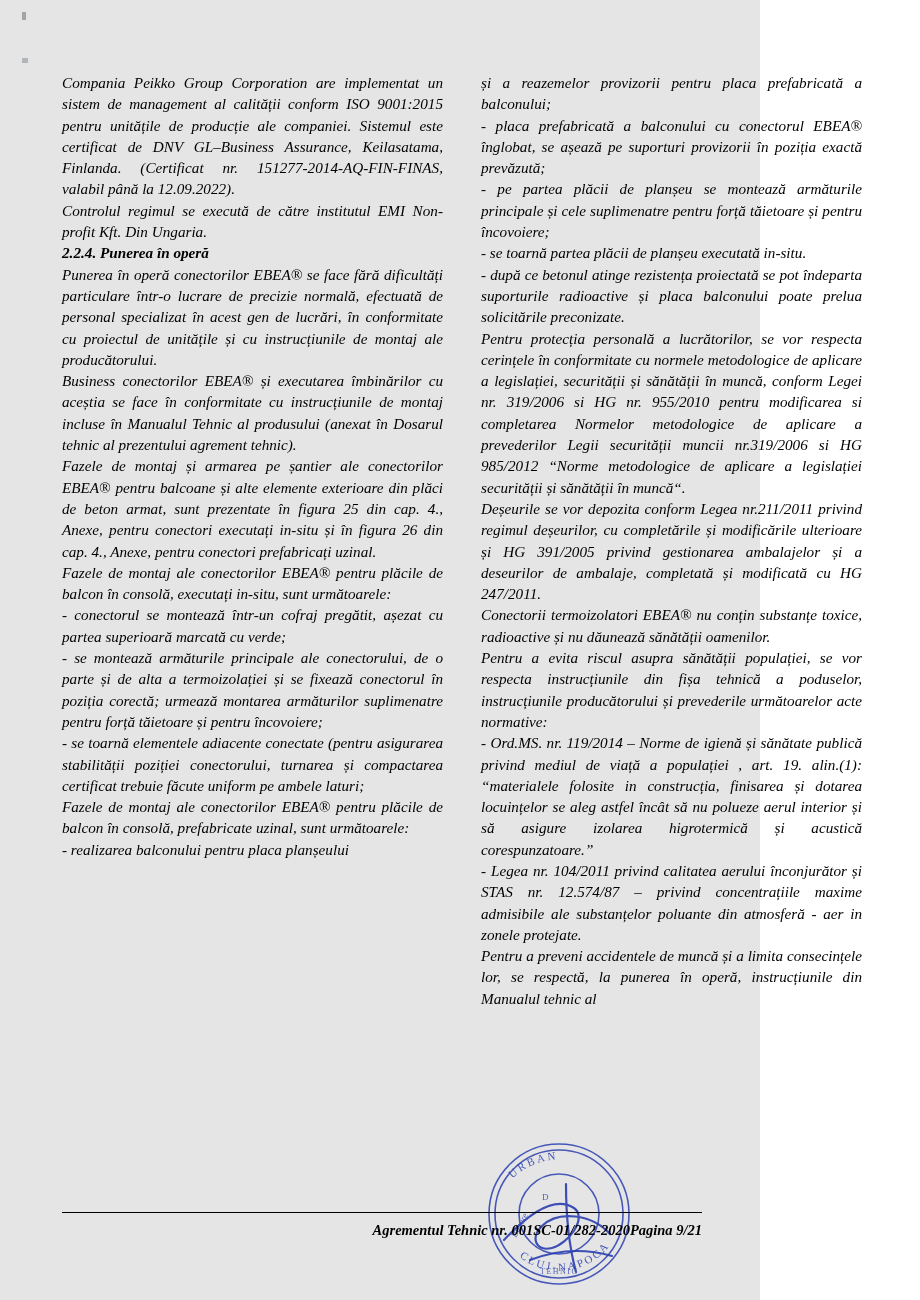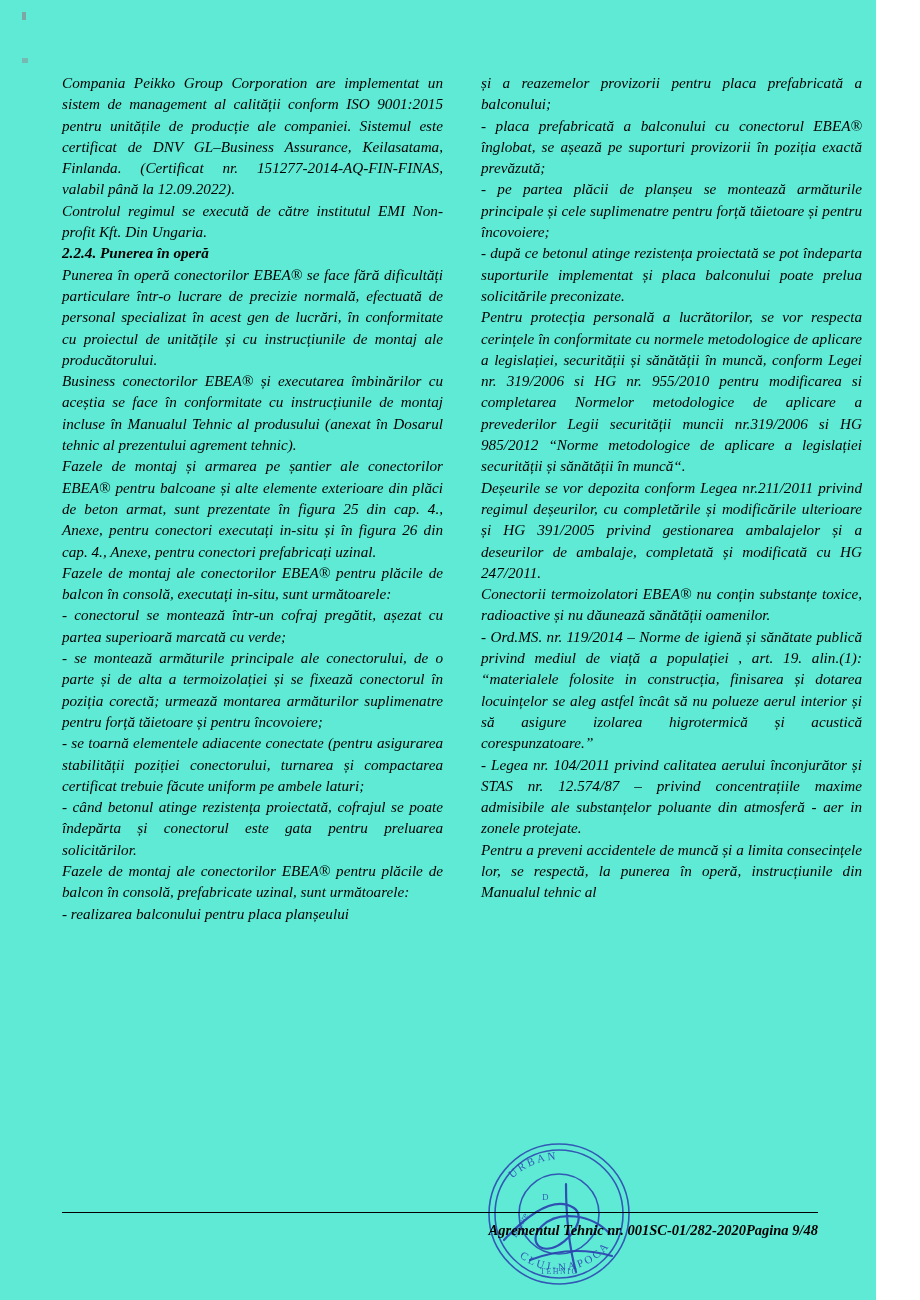--- a/index.html
+++ b/index.html
@@ -12,23 +12,23 @@
     height: 1300px;
     position: relative;
     font-family: "Liberation Serif", serif;
     color: #000000;
     overflow: hidden;
   }
 
   .page {
     position: absolute;
     inset: 0;
-    width: 876px;
+    width: 760px;
     height: 1300px;
-    background: #5eead4;
+    background: #e5e5e5;
   }
 
   
   .edge-mark {
     position: absolute;
     left: 22px;
     width: 6px;
     height: 6px;
     background: #8a8f96;
     opacity: 0.75;
@@ -106,33 +106,34 @@
       <div class="par">Compania Peikko Group Corporation are implementat un sistem de management al calității conform ISO 9001:2015 pentru unitățile de producție ale companiei. Sistemul este certificat de DNV GL–Business Assurance, Keilasatama, Finlanda. (Certificat nr. 151277-2014-AQ-FIN-FINAS, valabil până la 12.09.2022).</div>
       <div class="par">Controlul regimul se execută de către institutul EMI Non-profit Kft. Din Ungaria.</div>
       <div class="par bold">2.2.4. Punerea în operă</div>
       <div class="par">Punerea în operă conectorilor EBEA® se face fără dificultăți particulare într-o lucrare de precizie normală, efectuată de personal specializat în acest gen de lucrări, în conformitate cu proiectul de unitățile și cu instrucțiunile de montaj ale producătorului.</div>
       <div class="par">Business conectorilor EBEA® și executarea îmbinărilor cu aceștia se face în conformitate cu instrucțiunile de montaj incluse în Manualul Tehnic al produsului (anexat în Dosarul tehnic al prezentului agrement tehnic).</div>
       <div class="par">Fazele de montaj și armarea pe șantier ale conectorilor EBEA® pentru balcoane și alte elemente exterioare din plăci de beton armat, sunt prezentate în figura 25 din cap. 4., Anexe, pentru conectori executați in-situ și în figura 26 din cap. 4., Anexe, pentru conectori prefabricați uzinal.</div>
       <div class="par">Fazele de montaj ale conectorilor EBEA® pentru plăcile de balcon în consolă, executați in-situ, sunt următoarele:</div>
       <div class="par">- conectorul se montează într-un cofraj pregătit, așezat cu partea superioară marcată cu verde;</div>
       <div class="par">- se montează armăturile principale ale conectorului, de o parte și de alta a termoizolației și se fixează conectorul în poziția corectă;  urmează montarea armăturilor suplimenatre pentru forță tăietoare și pentru încovoiere;</div>
       <div class="par">- se toarnă elementele adiacente conectate (pentru asigurarea stabilității poziției conectorului, turnarea și compactarea certificat trebuie făcute uniform pe ambele laturi;</div>
-      <div class="par">- când betonul atinge rezistența proiectată, cofrajul se poate îndepărta și conectorul este gata pentru preluarea solicitărilor.</div>
       <div class="par">Fazele de montaj ale conectorilor EBEA® pentru plăcile de balcon în consolă, prefabricate uzinal, sunt următoarele:</div>
       <div class="par">- realizarea balconului pentru placa planșeului</div>
     </div>
 
     <div class="col">
       <div class="par">și a reazemelor provizorii pentru placa prefabricată a balconului;</div>
       <div class="par">- placa prefabricată a balconului cu conectorul EBEA® înglobat, se așează pe suporturi provizorii în poziția exactă prevăzută;</div>
       <div class="par">- pe partea plăcii de planșeu se montează armăturile principale și cele suplimenatre pentru forță tăietoare și pentru încovoiere;</div>
-      <div class="par">- după ce betonul atinge rezistența proiectată se pot îndeparta suporturile implementat și placa balconului poate prelua solicitările preconizate.</div>
+      <div class="par">- se toarnă partea plăcii de planșeu executată in-situ.</div>
+      <div class="par">- după ce betonul atinge rezistența proiectată se pot îndeparta suporturile radioactive și placa balconului poate prelua solicitările preconizate.</div>
       <div class="par">Pentru protecția personală a lucrătorilor, se vor respecta cerințele în conformitate cu normele metodologice de aplicare a legislației, securității și sănătății în muncă, conform Legei nr. 319/2006 si HG nr. 955/2010 pentru modificarea si completarea Normelor metodologice de aplicare a prevederilor Legii securității muncii nr.319/2006 si HG 985/2012 “Norme metodologice de aplicare a legislației securității și sănătății în muncă“.</div>
       <div class="par">Deșeurile se vor depozita conform Legea nr.211/2011 privind regimul deșeurilor, cu completările și modificările ulterioare și HG 391/2005 privind gestionarea ambalajelor și a deseurilor de ambalaje, completată și modificată cu HG 247/2011.</div>
       <div class="par">Conectorii termoizolatori EBEA® nu conțin substanțe toxice, radioactive și nu dăunează sănătății oamenilor.</div>
+      <div class="par">Pentru a evita riscul asupra sănătății populației, se vor respecta instrucțiunile din fișa tehnică a poduselor, instrucțiunile producătorului și prevederile următoarelor acte normative:</div>
       <div class="par">- Ord.MS. nr. 119/2014 – Norme de igienă și sănătate publică privind mediul de viață a populației , art. 19. alin.(1):  “materialele folosite in construcția, finisarea și dotarea locuințelor se aleg astfel încât să nu polueze aerul interior și să asigure izolarea higrotermică și acustică corespunzatoare.”</div>
       <div class="par">- Legea nr. 104/2011 privind calitatea aerului înconjurător și STAS nr. 12.574/87 – privind concentrațiile maxime admisibile ale substanțelor poluante din atmosferă - aer in zonele protejate.</div>
       <div class="par">Pentru a preveni accidentele de muncă și a limita consecințele lor, se respectă, la punerea în operă, instrucțiunile din Manualul tehnic al</div>
     </div>
 
   </div>
 
   <div class="stamp">
     <svg width="178" height="178" viewBox="0 0 178 178" xmlns="http://www.w3.org/2000/svg">
       <defs>
@@ -158,16 +159,16 @@
         <path d="M 34,118 C 62,88 86,74 104,86 C 118,96 98,122 82,126 C 66,130 60,116 72,104 C 88,88 122,92 140,112"></path>
         <path d="M 96,62 C 96,96 100,128 106,150"></path>
         <path d="M 60,138 C 86,128 114,126 142,134"></path>
       </g>
     </svg>
   </div>
 
   <div class="footer-rule"></div>
   <div class="footer">
     <div>Agrementul Tehnic nr. 001SC-01/282-2020</div>
-    <div>Pagina 9/48</div>
+    <div>Pagina 9/21</div>
   </div>
 
 </div>
 
 </body></html>

